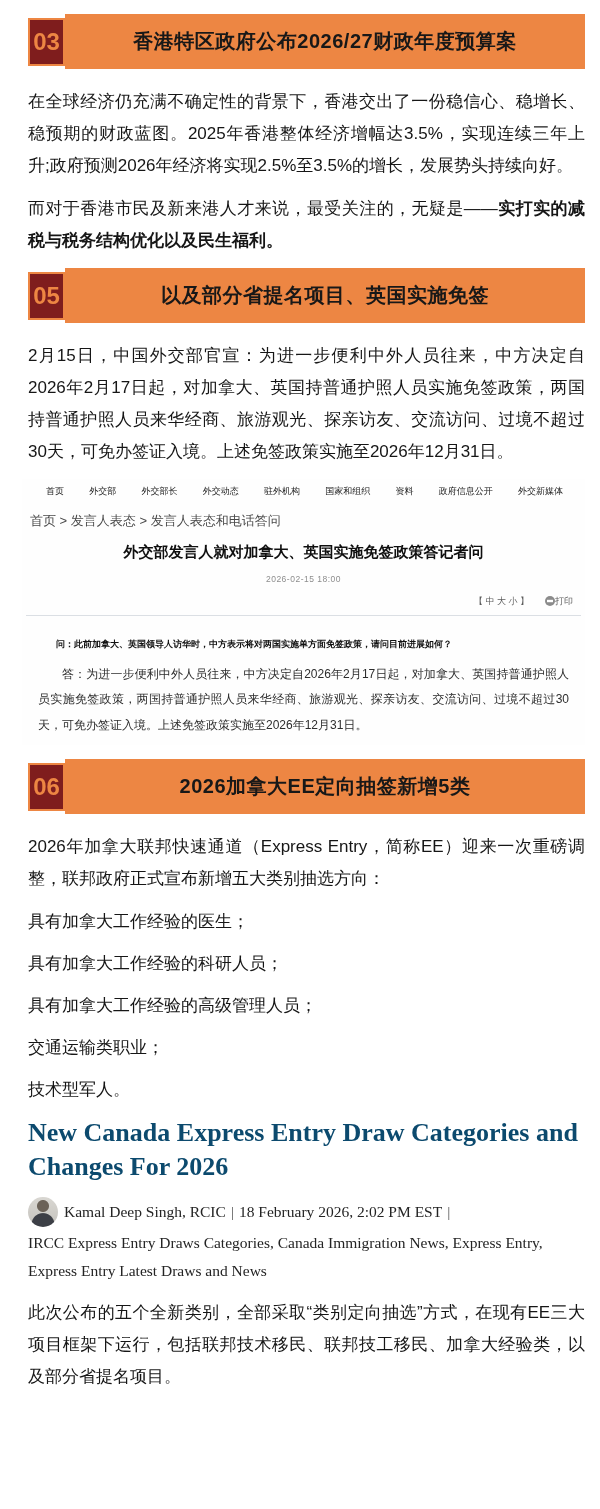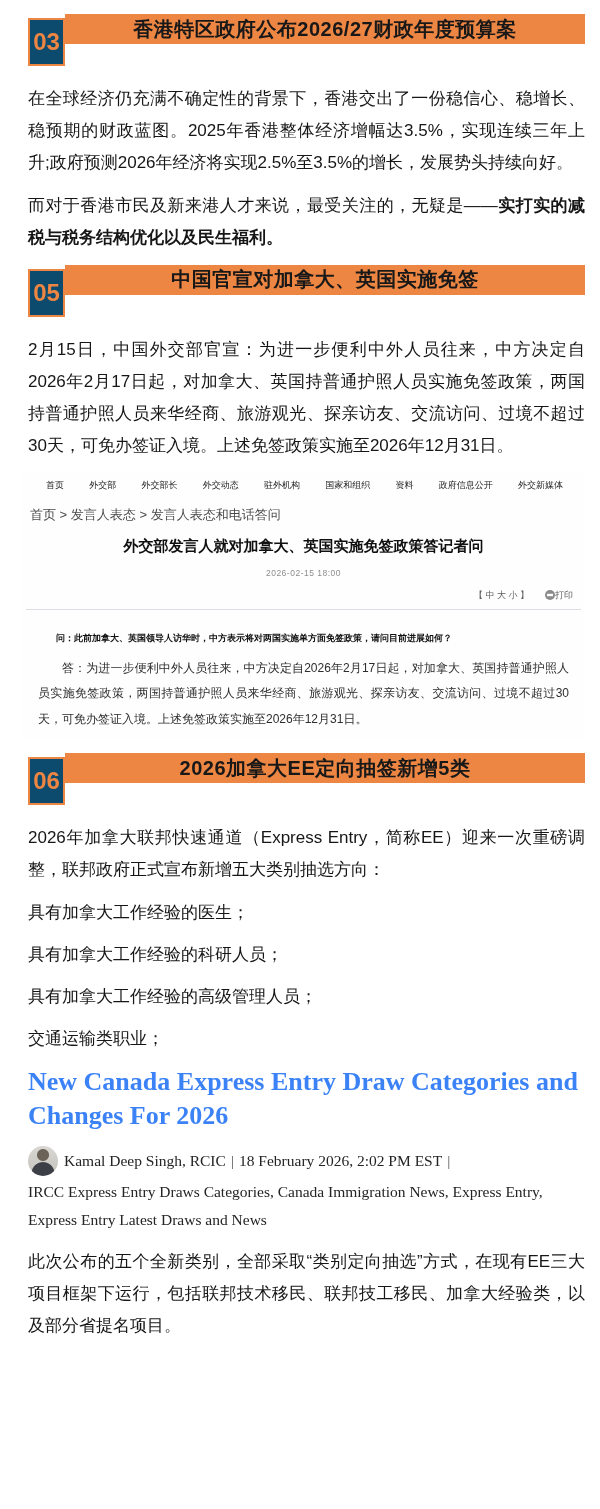--- a/index.html
+++ b/index.html
@@ -8,26 +8,26 @@
     font-family: "Liberation Sans", sans-serif;
     color: #141414;
     -webkit-font-smoothing: antialiased;
   }
   .content { padding: 12px 15px 6px 28px; }
 
   
   .sec-header { display: flex; align-items: flex-start; margin: 2px 0 17px; }
   .sec-num-box {
     flex: 0 0 auto; width: 37px; height: 48px; margin-top: 4px;
-    background: #0c4a6e; border: 2px solid var(--accent, #ED8643);
+    background: #7f1d1d; border: 2px solid var(--accent, #ED8643);
     color: var(--accent, #ED8643); font-size: 24px; font-weight: bold;
     display: flex; align-items: center; justify-content: center;
   }
   .sec-bar {
-    flex: 1; height: 30px; background: var(--accent, #ED8643);
+    flex: 1; height: 55px; background: var(--accent, #ED8643);
     display: flex; align-items: center; justify-content: center;
     font-size: 20px; font-weight: bold; color: #181818; letter-spacing: 0.5px;
     padding: 0 6px; text-align: center;
   }
 
   
   .para {
     font-size: 17px; line-height: 1.88; text-align: justify;
     margin: 0 0 11px; color: #161616;
   }
@@ -50,21 +50,21 @@
   }
   .mfa-print { display: inline-flex; align-items: center; gap: 0; }
   .mfa-divider { border-top: 1px solid #dbdfe4; margin: 7px 4px 0 4px; }
   .mfa-qa { padding: 14px 16px 2px; }
   .mfa-q { font-size: 9px; font-weight: bold; color: #111; text-indent: 2em; line-height: 1.9; margin-top: 6px; }
   .mfa-a { font-size: 12px; color: #2d2d2d; text-indent: 2em; line-height: 2.15; margin-top: 9px; text-align: justify; }
 
   
   .en-heading {
     font-family: "Liberation Serif", serif;
-    font-size: 26px; line-height: 1.3; font-weight: bold; color: #3b82f6;
+    font-size: 26px; line-height: 1.3; font-weight: bold; color: #0c4a6e;
     margin: 4px 0 14px; text-align: left;
   }
   .author-row {
     font-family: "Liberation Serif", serif;
     font-size: 15.5px; color: #242424; line-height: 1.8; margin-bottom: 12px;
   }
   .author-line { display: flex; align-items: center; gap: 6px; }
   .avatar {
     flex: 0 0 auto; width: 30px; height: 30px; border-radius: 50%;
     background:
@@ -89,21 +89,21 @@
     </div>
     <p class="para">在全球经济仍充满不确定性的背景下，香港交出了一份稳信心、稳增长、稳预期的财政蓝图。2025年香港整体经济增幅达3.5%，实现连续三年上升;政府预测2026年经济将实现2.5%至3.5%的增长，发展势头持续向好。</p>
     <p class="para"><span>而对于香港市民及新来港人才来说，最受关注的，无疑是——</span><span class="b">实打实的减税与税务结构优化以及民生福利。</span></p>
   </section>
 
 
   <section>
     <div class="sec-header">
       <div class="sec-num-box">05</div>
       <div class="sec-bar">
-        <span>中国官宣对加拿大、英国实施免签</span>
+        <span>以及部分省提名项目、英国实施免签</span>
       </div>
     </div>
     <p class="para">2月15日，中国外交部官宣：为进一步便利中外人员往来，中方决定自2026年2月17日起，对加拿大、英国持普通护照人员实施免签政策，两国持普通护照人员来华经商、旅游观光、探亲访友、交流访问、过境不超过30天，可免办签证入境。上述免签政策实施至2026年12月31日。</p>
 
     <div class="mfa">
       <div class="mfa-nav">
         <span>首页</span>
         <span>外交部</span>
         <span>外交部长</span>
         <span>外交动态</span>
@@ -139,20 +139,21 @@
       <div class="sec-num-box">06</div>
       <div class="sec-bar">
         <span>2026加拿大EE定向抽签新增5类</span>
       </div>
     </div>
     <p class="para">2026年加拿大联邦快速通道（Express Entry，简称EE）迎来一次重磅调整，联邦政府正式宣布新增五大类别抽选方向：</p>
     <p class="para list-para">具有加拿大工作经验的医生；</p>
     <p class="para list-para">具有加拿大工作经验的科研人员；</p>
     <p class="para list-para">具有加拿大工作经验的高级管理人员；</p>
     <p class="para list-para">交通运输类职业；</p>
+    <p class="para list-para">技术型军人。</p>
 
     <h2 class="en-heading">New Canada Express Entry Draw Categories and Changes For 2026</h2>
 
     <div class="author-row">
       <div class="author-line">
         <span class="avatar"></span>
         <span><span>Kamal Deep Singh, RCIC</span><span class="sep">|</span><span>18 February 2026, 2:02 PM EST</span><span class="sep">|</span></span>
       </div>
       <div class="tags-line">IRCC Express Entry Draws Categories, Canada Immigration News, Express Entry, Express Entry Latest Draws and News</div>
     </div>

